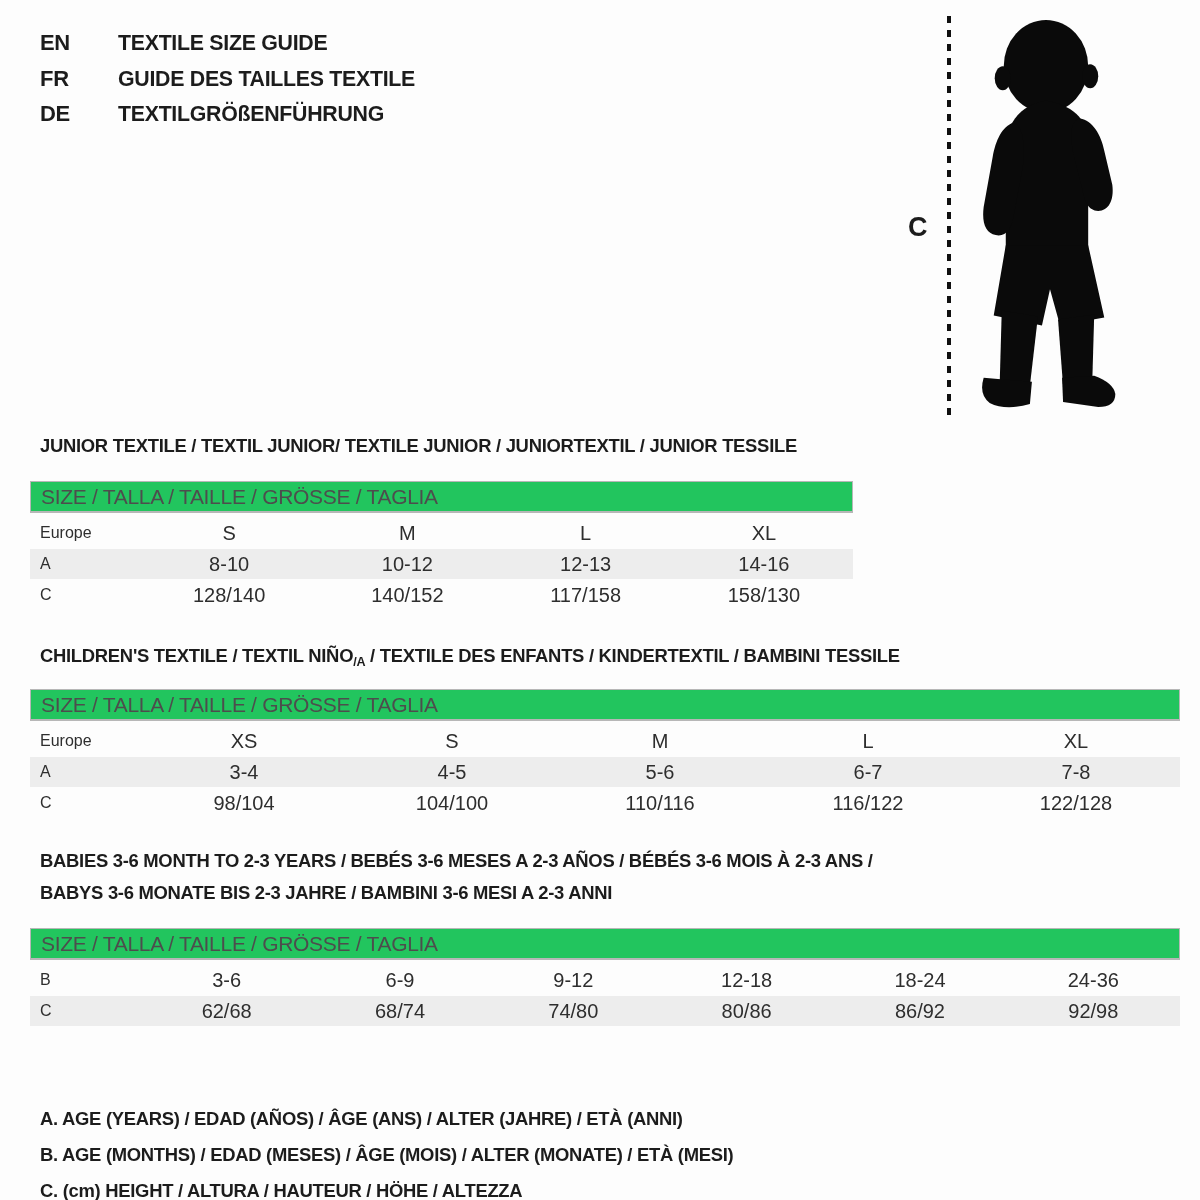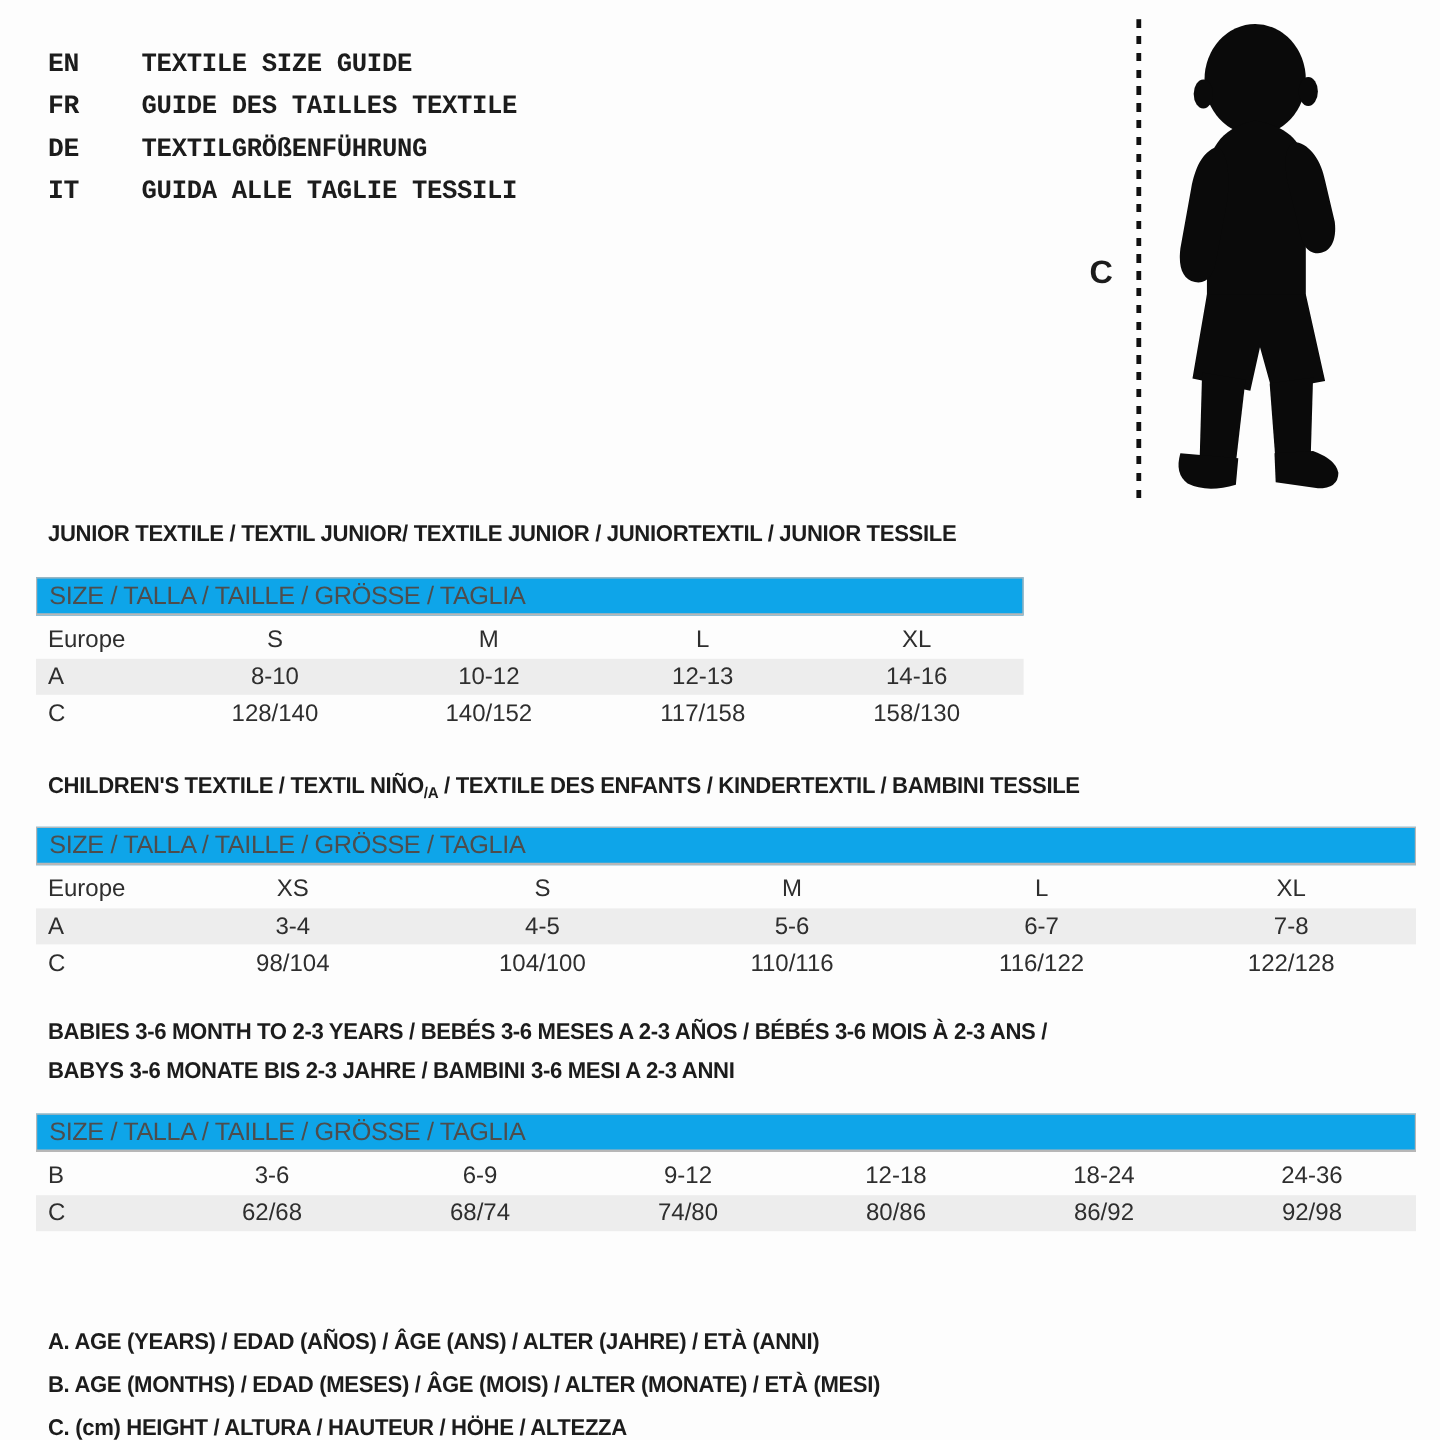--- a/index.html
+++ b/index.html
@@ -6,21 +6,21 @@
   body{
     width:1200px;height:1200px;position:relative;
     background:#fdfdfd;overflow:hidden;
     font-family:"Liberation Sans",sans-serif;
     color:#1c1c1c;
   }
   .abs{position:absolute;}
 
   
   .langs{left:40px;top:30px;}
-  .lang-row{display:flex;height:35.5px;align-items:flex-end;font-family:Liberation Mono, monospace;}
+  .lang-row{display:flex;height:35.5px;align-items:flex-start;}
   .lang-code{width:78px;font-size:22px;font-weight:bold;letter-spacing:-0.3px;}
   .lang-label{font-size:22px;font-weight:bold;letter-spacing:-0.3px;transform:scaleX(0.97);transform-origin:left center;white-space:nowrap;}
 
   
   .measure-line{
     left:947px;top:16px;width:4px;height:400px;
     background:repeating-linear-gradient(to bottom,#101010 0 7px,transparent 7px 14px);
   }
   .measure-label{left:908px;top:212px;font-size:27px;font-weight:bold;}
   .silhouette{left:964px;top:16px;width:174px;height:402px;}
@@ -29,28 +29,28 @@
   .sec-heading{
     font-size:19px;font-weight:bold;letter-spacing:-0.3px;white-space:nowrap;
     transform:scaleX(0.97);transform-origin:left center;
   }
   .sec-heading sub{font-size:13px;vertical-align:-4px;}
 
   
   .tbl{left:30px;}
   .tbl-header{
     height:29px;line-height:29px;padding-left:10px;
-    background:#0ea5e9;border:1px solid #b7b7b7;border-bottom-width:2px;
+    background:#22c55e;border:1px solid #b7b7b7;border-bottom-width:2px;
     font-size:21px;color:#4d4d4d;letter-spacing:-0.3px;white-space:nowrap;
     transform-origin:left center;
   }
   .tbl-rows{margin-top:5px;}
   .trow{display:flex;height:30px;align-items:center;margin-bottom:1px;}
   .trow.striped{background:#ededed;}
-  .tlabel{width:100px;padding-left:10px;font-size:20px;color:#2e2e2e;flex:none;}
+  .tlabel{width:100px;padding-left:10px;font-size:16px;color:#2e2e2e;flex:none;}
   .tcell{flex:1;text-align:center;font-size:20px;color:#2e2e2e;}
 
   
   .legend{left:40px;top:1101px;}
   .legend-line{
     height:36px;line-height:36px;font-size:19px;font-weight:bold;letter-spacing:-0.3px;
     transform:scaleX(0.97);transform-origin:left center;white-space:nowrap;
   }
 </style>
 </head>
@@ -61,24 +61,20 @@
     <span class="lang-code">EN</span>
     <span class="lang-label">TEXTILE SIZE GUIDE</span>
   </div>
   <div class="lang-row">
     <span class="lang-code">FR</span>
     <span class="lang-label">GUIDE DES TAILLES TEXTILE</span>
   </div>
   <div class="lang-row">
     <span class="lang-code">DE</span>
     <span class="lang-label">TEXTILGRÖßENFÜHRUNG</span>
-  </div>
-  <div class="lang-row">
-    <span class="lang-code">IT</span>
-    <span class="lang-label">GUIDA ALLE TAGLIE TESSILI</span>
   </div>
 </div>
 
 <div class="abs measure-line"></div>
 <div class="abs measure-label">C</div>
 <svg class="abs silhouette" viewBox="0 0 170 400" xmlns="http://www.w3.org/2000/svg">
   <g fill="#0a0a0a">
     <ellipse cx="80" cy="50" rx="42" ry="46"></ellipse>
     <ellipse cx="37" cy="62" rx="8" ry="12"></ellipse>
     <ellipse cx="124" cy="60" rx="8" ry="12"></ellipse>

